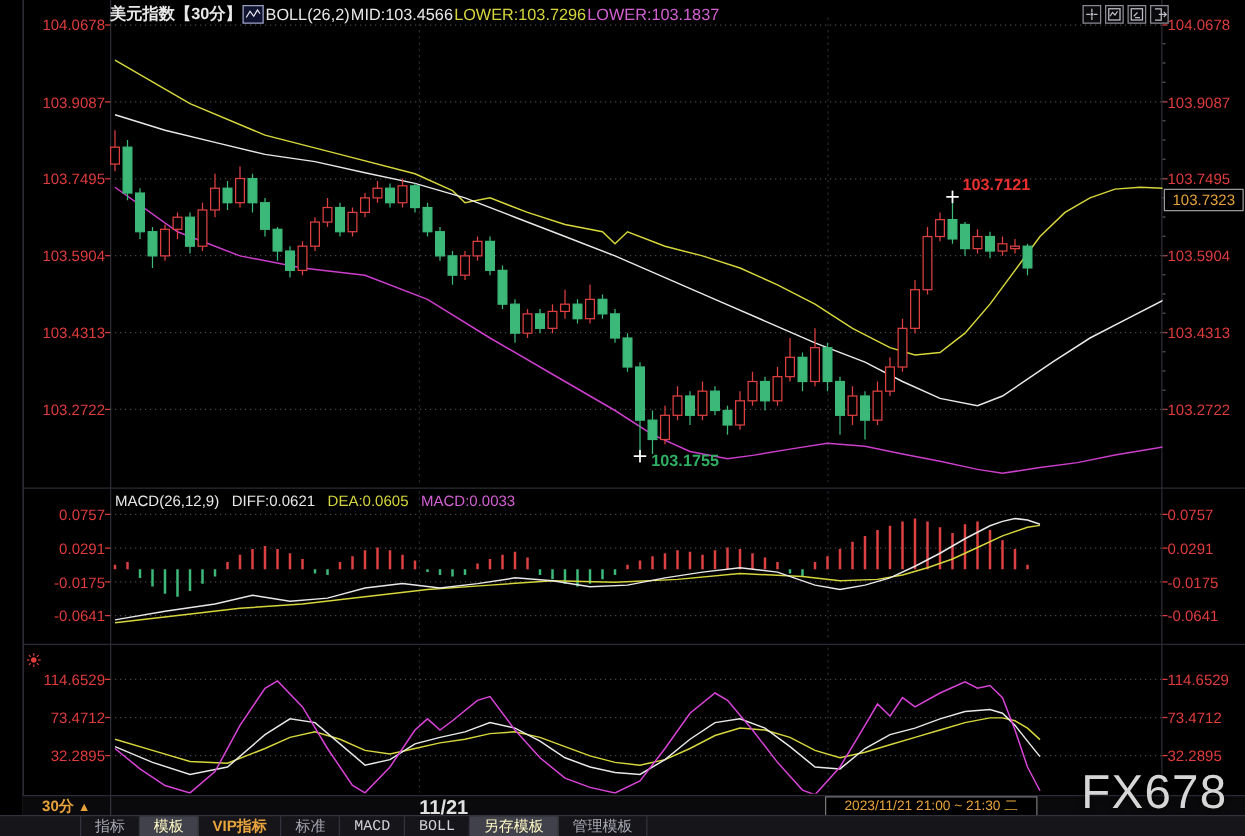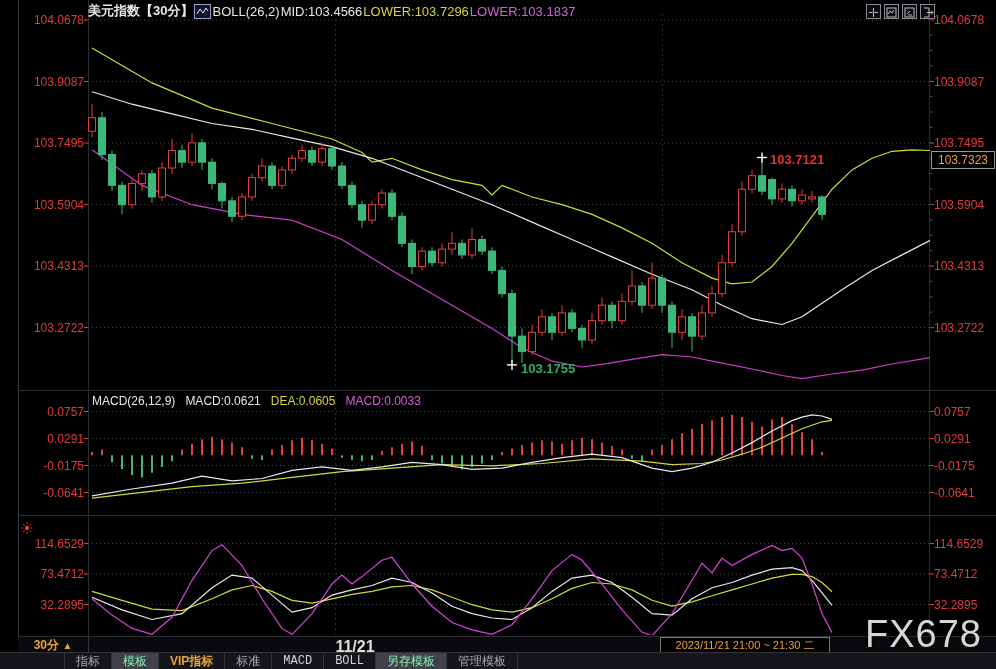--- a/index.html
+++ b/index.html
@@ -23,21 +23,21 @@
   .axl,.axr{position:absolute;font-size:12px;color:#e03c3c;z-index:4;line-height:14px;}
   .axl{left:18px;width:66px;text-align:right;}
   .axr{left:934px;width:60px;text-align:left;}
   
   .indhdr{position:absolute;left:92px;display:flex;gap:10px;font-size:12px;color:#e8e8e8;
           z-index:6;white-space:nowrap;}
   .indhdr .yellow{color:#d6d63c;}
   .indhdr .magenta{color:#d460d4;}
   
   .anno{position:absolute;font-size:13px;font-weight:bold;z-index:6;}
-  .anno-high{left:770px;top:140px;color:#e83030;margin-top:12px;}
+  .anno-high{left:770px;top:140px;color:#e83030;}
   .anno-low{left:521px;top:361px;color:#2fae62;}
   .pricebox{position:absolute;left:931px;top:151px;width:62px;height:16px;border:1px solid #9a9a9a;
             background:#000;color:#e8a33d;font-size:12px;line-height:16px;text-align:center;z-index:6;}
   
   .timebar{position:absolute;left:18px;top:636px;width:978px;height:16px;background:#0a0a0c;
            border-top:1px solid #2c2c34;z-index:5;}
   .period{position:absolute;left:0;top:0;width:70px;height:16px;border-right:1px solid #33333b;
           color:#e8a33d;font-size:12px;font-weight:bold;text-align:center;line-height:16px;cursor:pointer;}
   .period .tri{font-size:10px;}
   .datelbl{position:absolute;left:300px;top:1px;width:74px;text-align:center;color:#e0e0e0;
@@ -45,21 +45,21 @@
   .rangebox{position:absolute;left:642px;top:0px;width:168px;height:14px;border:1px solid #777;
             color:#e8a33d;font-size:11px;line-height:14px;text-align:center;background:#000;}
   .watermark{position:absolute;left:820px;top:613px;font-size:38px;color:#d6d6d6;z-index:7;
              letter-spacing:1px;text-shadow:0 0 5px rgba(0,0,0,.9);margin-left:45px;}
   
   .toolbar{position:absolute;left:0;top:652px;width:996px;height:17px;background:#15151a;
            border-top:1px solid #33333b;display:flex;z-index:6;padding-left:46px;}
   .toolbar .lead{width:18px;border-right:1px solid #33333b;}
   .tb-tab{padding:0 11px;font-size:12px;line-height:16px;color:#a8a8b2;border-right:1px solid #33333b;
           cursor:pointer;white-space:nowrap;}
-  .tb-tab.highlight{background:#41414b;color:#86efac;}
+  .tb-tab.highlight{background:#41414b;color:#fef9c3;}
   .tb-tab.accent{color:#e8a33d;font-weight:bold;}
   .tb-tab.mono{font-family:"Liberation Mono","DejaVu Sans Mono",monospace;color:#d2d2d8;}
   .tb-fill{flex:1;}
   #chart-svg{position:absolute;left:0;top:0;z-index:3;}
 </style>
 </head>
 <body>
 
 <div id="app">
 
@@ -424,21 +424,21 @@
         <line x1="24.525126265847085" y1="530.4748737341529" x2="23.11091270347399" y2="531.889087296526" stroke="#e03c3c" stroke-width="1"></line>
         <line x1="23.5" y1="528" x2="21.5" y2="528" stroke="#e03c3c" stroke-width="1"></line>
         <line x1="24.525126265847085" y1="525.5251262658471" x2="23.11091270347399" y2="524.110912703474" stroke="#e03c3c" stroke-width="1"></line>
         <line x1="27" y1="524.5" x2="27" y2="522.5" stroke="#e03c3c" stroke-width="1"></line>
         <line x1="29.474873734152915" y1="525.5251262658471" x2="30.88908729652601" y2="524.110912703474" stroke="#e03c3c" stroke-width="1"></line>
       </g>
     </svg>
 
   <div class="indhdr" style="top:394px">
     <span>MACD(26,12,9)</span>
-    <span>MACD:0.0621</span>
+    <span>DIFF:0.0621</span>
     <span class="yellow">DEA:0.0605</span>
     <span class="magenta">MACD:0.0033</span>
   </div>
 
 
   <div class="anno anno-high">103.7121</div>
   <div class="anno anno-low">103.1755</div>
   <div class="pricebox">103.7323</div>
 
   <div class="timebar">

